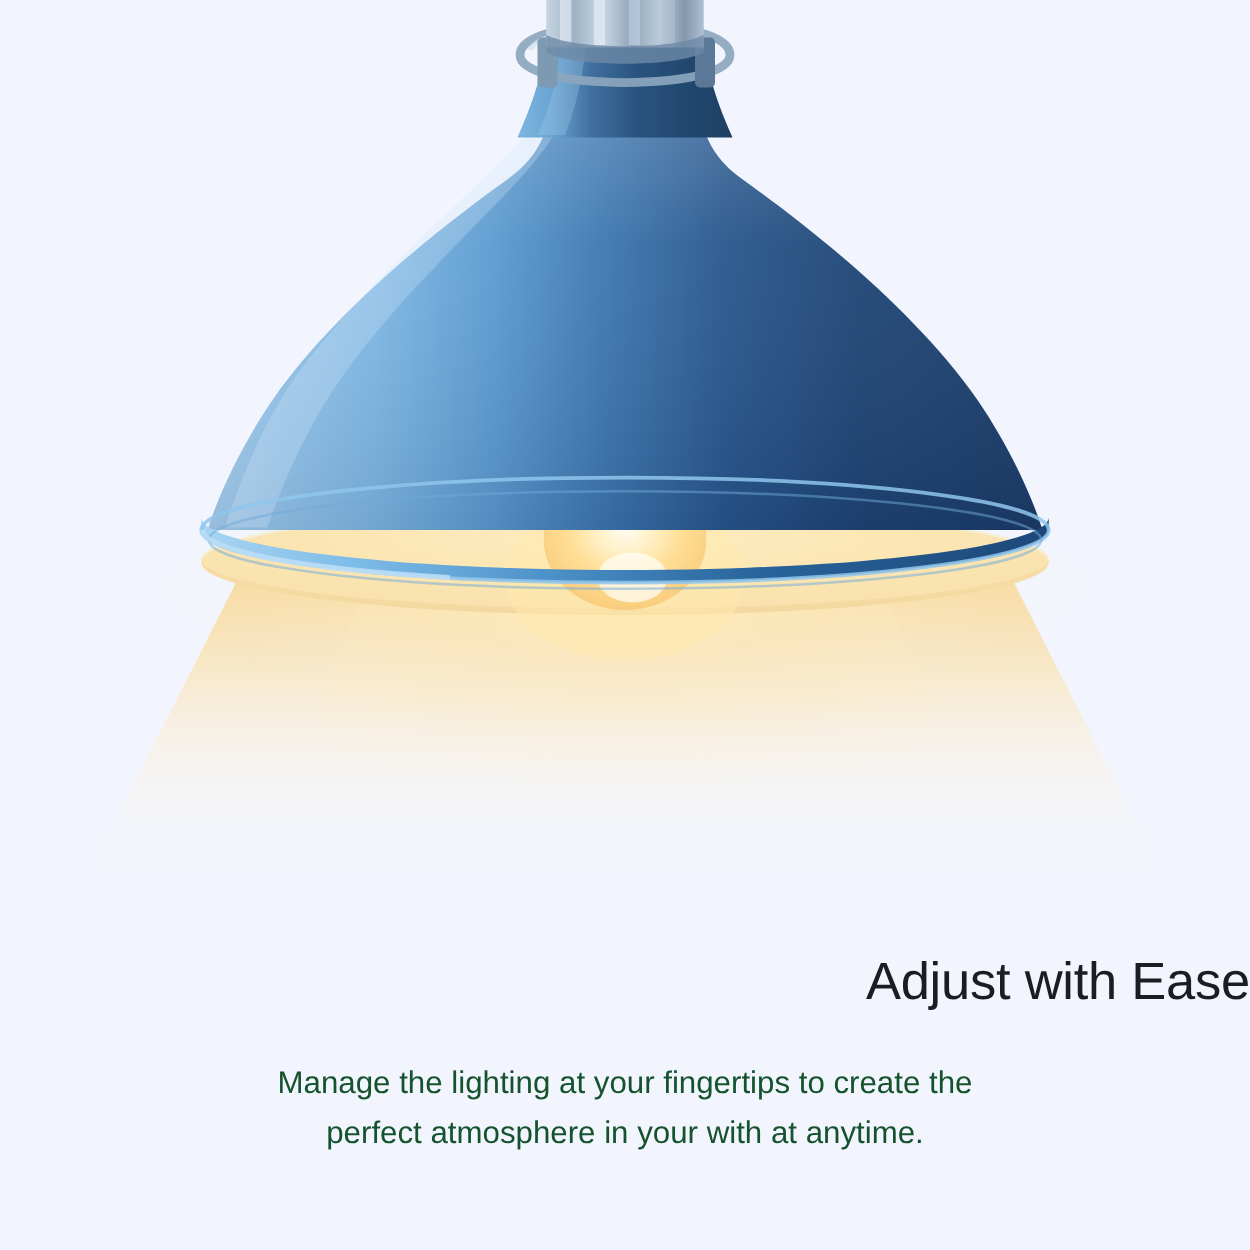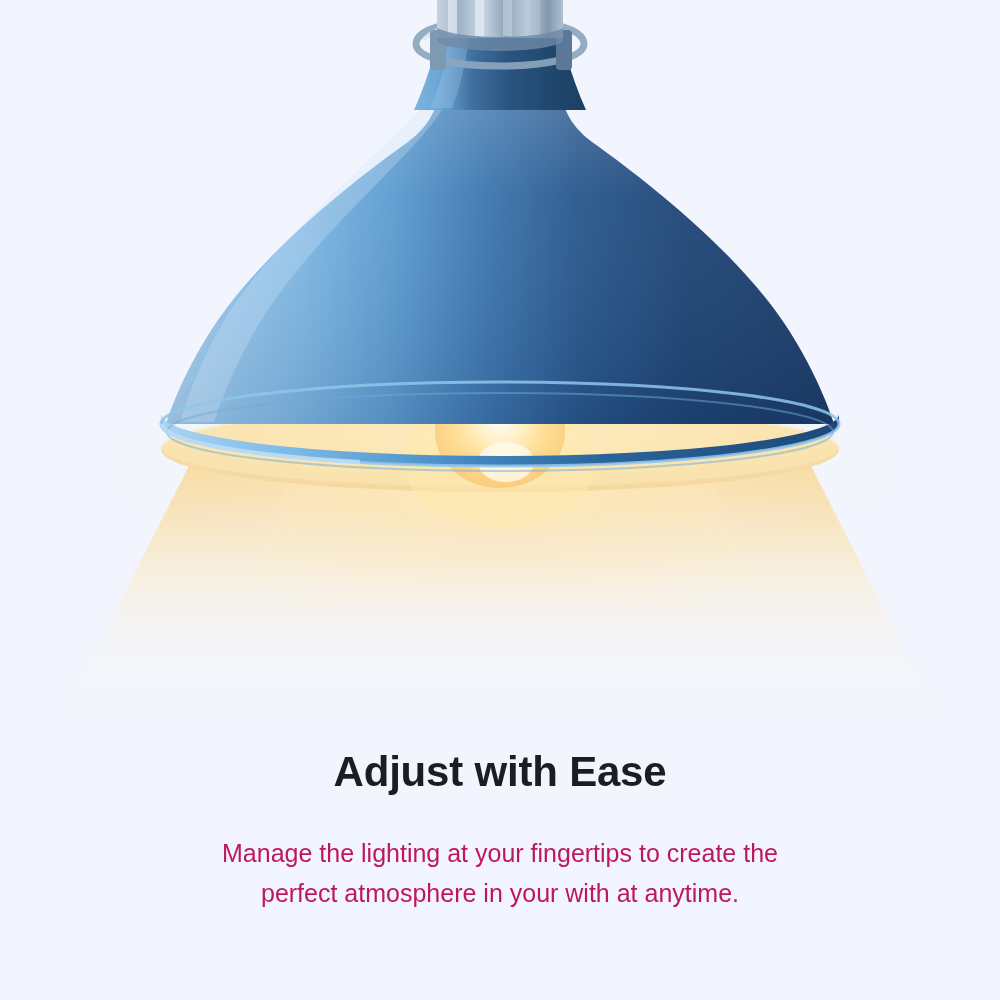--- a/index.html
+++ b/index.html
@@ -28,32 +28,33 @@
 
   .caption-block{
     position:absolute;
     left:0; top:745px;
     width:1000px;
     text-align:center;
   }
 
   .headline{
     font-size:42px;
-    font-weight:700;
+    font-weight:400;
     line-height:1.16;
     letter-spacing:-0.2px;
     color:#1b1d22;
-    margin:3px 0 36px 0;
+    margin:16px 0 36px 0;
+    text-align:right;
   }
 
   .subcopy{
     font-size:25px;
     font-weight:400;
     line-height:1.62;
-    color:#be185d;
+    color:#14532d;
     margin:0 auto;
     width:760px;
   }
   .subcopy .line{ display:block; }
 </style>
 </head>
 <body>
 
 <div class="promo-card">
 

